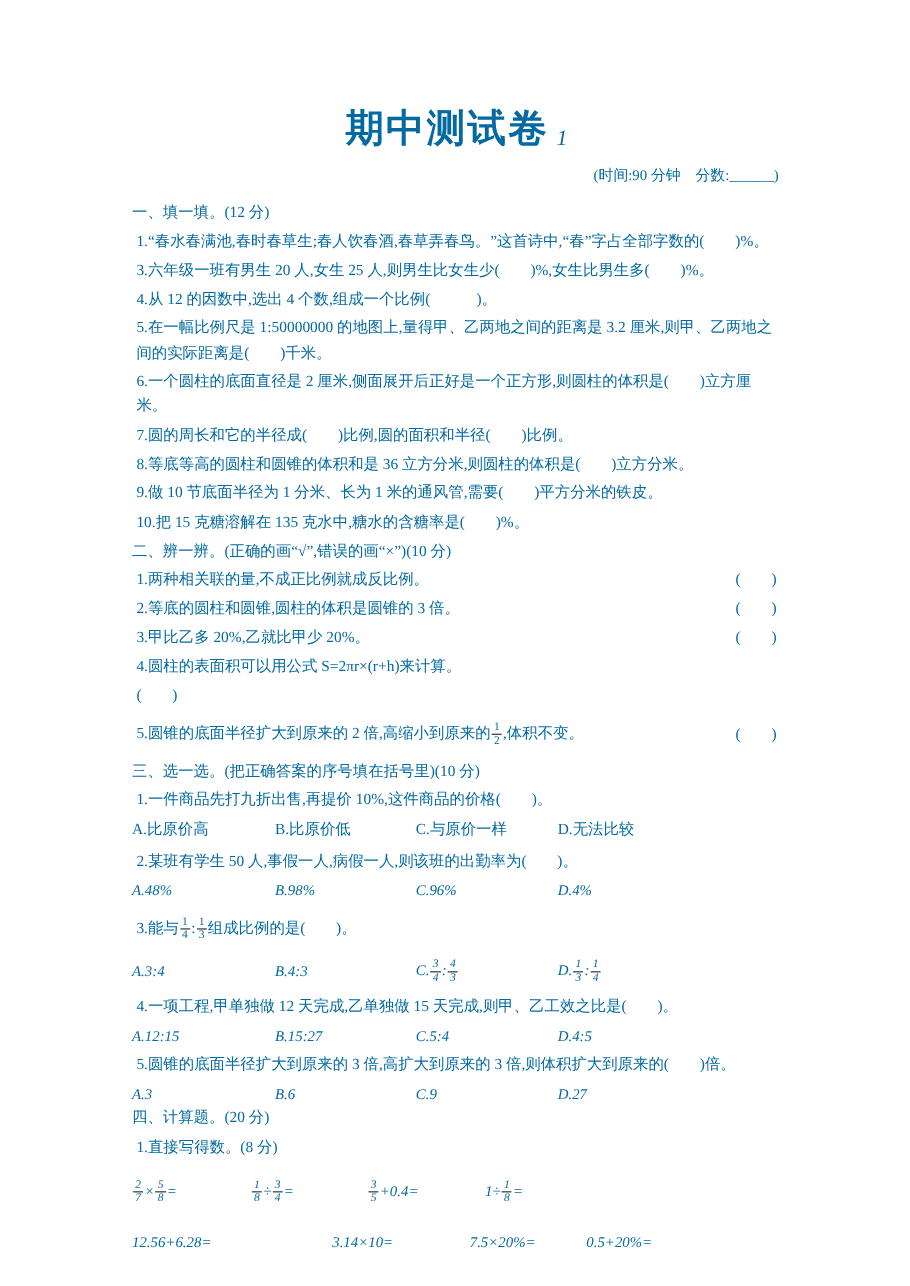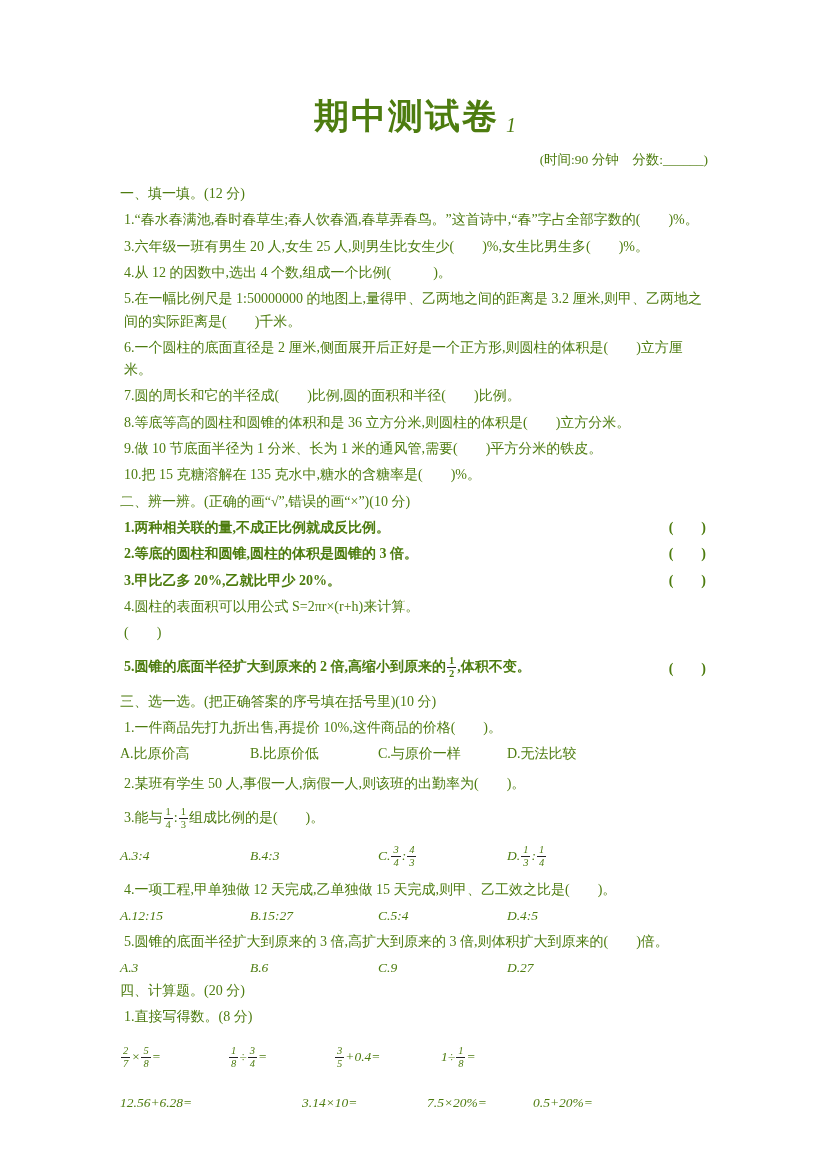--- a/index.html
+++ b/index.html
@@ -3,21 +3,21 @@
 <meta charset="utf-8">
 <style>
   html,body{margin:0;padding:0;background:#fff;}
   .page{
     position:relative;
     width:827px;height:1169px;
     background:#ffffff;
     box-sizing:border-box;
     padding:95px 117px 0 120px;
     font-family:"Liberation Serif","DejaVu Serif",serif;
-    color:#4d7c0f;
+    color:#0369a1;
     font-size:14px;
     line-height:22.3px;
   }
   .title{
     text-align:center;
     font-size:35px;
     font-weight:600;
     letter-spacing:2px;
     margin:0 0 10px 0;
     line-height:1.25;
@@ -32,21 +32,21 @@
   }
   .meta{
     text-align:right;
     margin:0 2px 12px 0;
     font-size:13.5px;
   }
   .line{margin:4px;}
   .sec-heading{margin:0;}
   .gap-top-sm{margin-top:7px;}
   .gap-top-md{margin-top:11px;}
-  .tf{display:flex;justify-content:space-between;align-items:flex-end;font-weight:bold;}
+  .tf{display:flex;justify-content:space-between;align-items:flex-end;}
   .tf .bracket{white-space:nowrap;}
   .opts{display:grid;grid-template-columns:130px 128px 129px 1fr;font-style:italic;font-size:13.5px;}
   .opts.plain{font-style:normal;font-size:14px;}
   .frac{
     display:inline-block;
     vertical-align:-0.55em;
     text-align:center;
     line-height:1.12;
     font-size:10.5px;
     margin:0 1px;
@@ -114,20 +114,26 @@
 
   <div class="sec-heading gap-top-md">三、选一选。(把正确答案的序号填在括号里)(10 分)</div>
   <div class="line">1.一件商品先打九折出售,再提价 10%,这件商品的价格(　　)。</div>
   <div class="opts plain">
     <span>A.比原价高</span>
     <span>B.比原价低</span>
     <span>C.与原价一样</span>
     <span>D.无法比较</span>
   </div>
   <div class="line gap-top-sm">2.某班有学生 50 人,事假一人,病假一人,则该班的出勤率为(　　)。</div>
+  <div class="opts">
+    <span>A.48%</span>
+    <span>B.98%</span>
+    <span>C.96%</span>
+    <span>D.4%</span>
+  </div>
   <div class="line gap-top-md q3-stem"><span>3.能与</span><span class="frac"><span class="fn">1</span><span class="fd">4</span></span><span>:</span><span class="frac"><span class="fn">1</span><span class="fd">3</span></span><span class="bracketed">组成比例的是(　　)。</span></div>
   <div class="opts gap-top-md" style="align-items:center;min-height:30px;">
     <span>A.3:4</span>
     <span>B.4:3</span>
     <span><span>C.</span><span class="frac"><span class="fn">3</span><span class="fd">4</span></span><span>:</span><span class="frac"><span class="fn">4</span><span class="fd">3</span></span></span>
     <span><span>D.</span><span class="frac"><span class="fn">1</span><span class="fd">3</span></span><span>:</span><span class="frac"><span class="fn">1</span><span class="fd">4</span></span></span>
   </div>
   <div class="line gap-top-sm">4.一项工程,甲单独做 12 天完成,乙单独做 15 天完成,则甲、乙工效之比是(　　)。</div>
   <div class="opts">
     <span>A.12:15</span>

